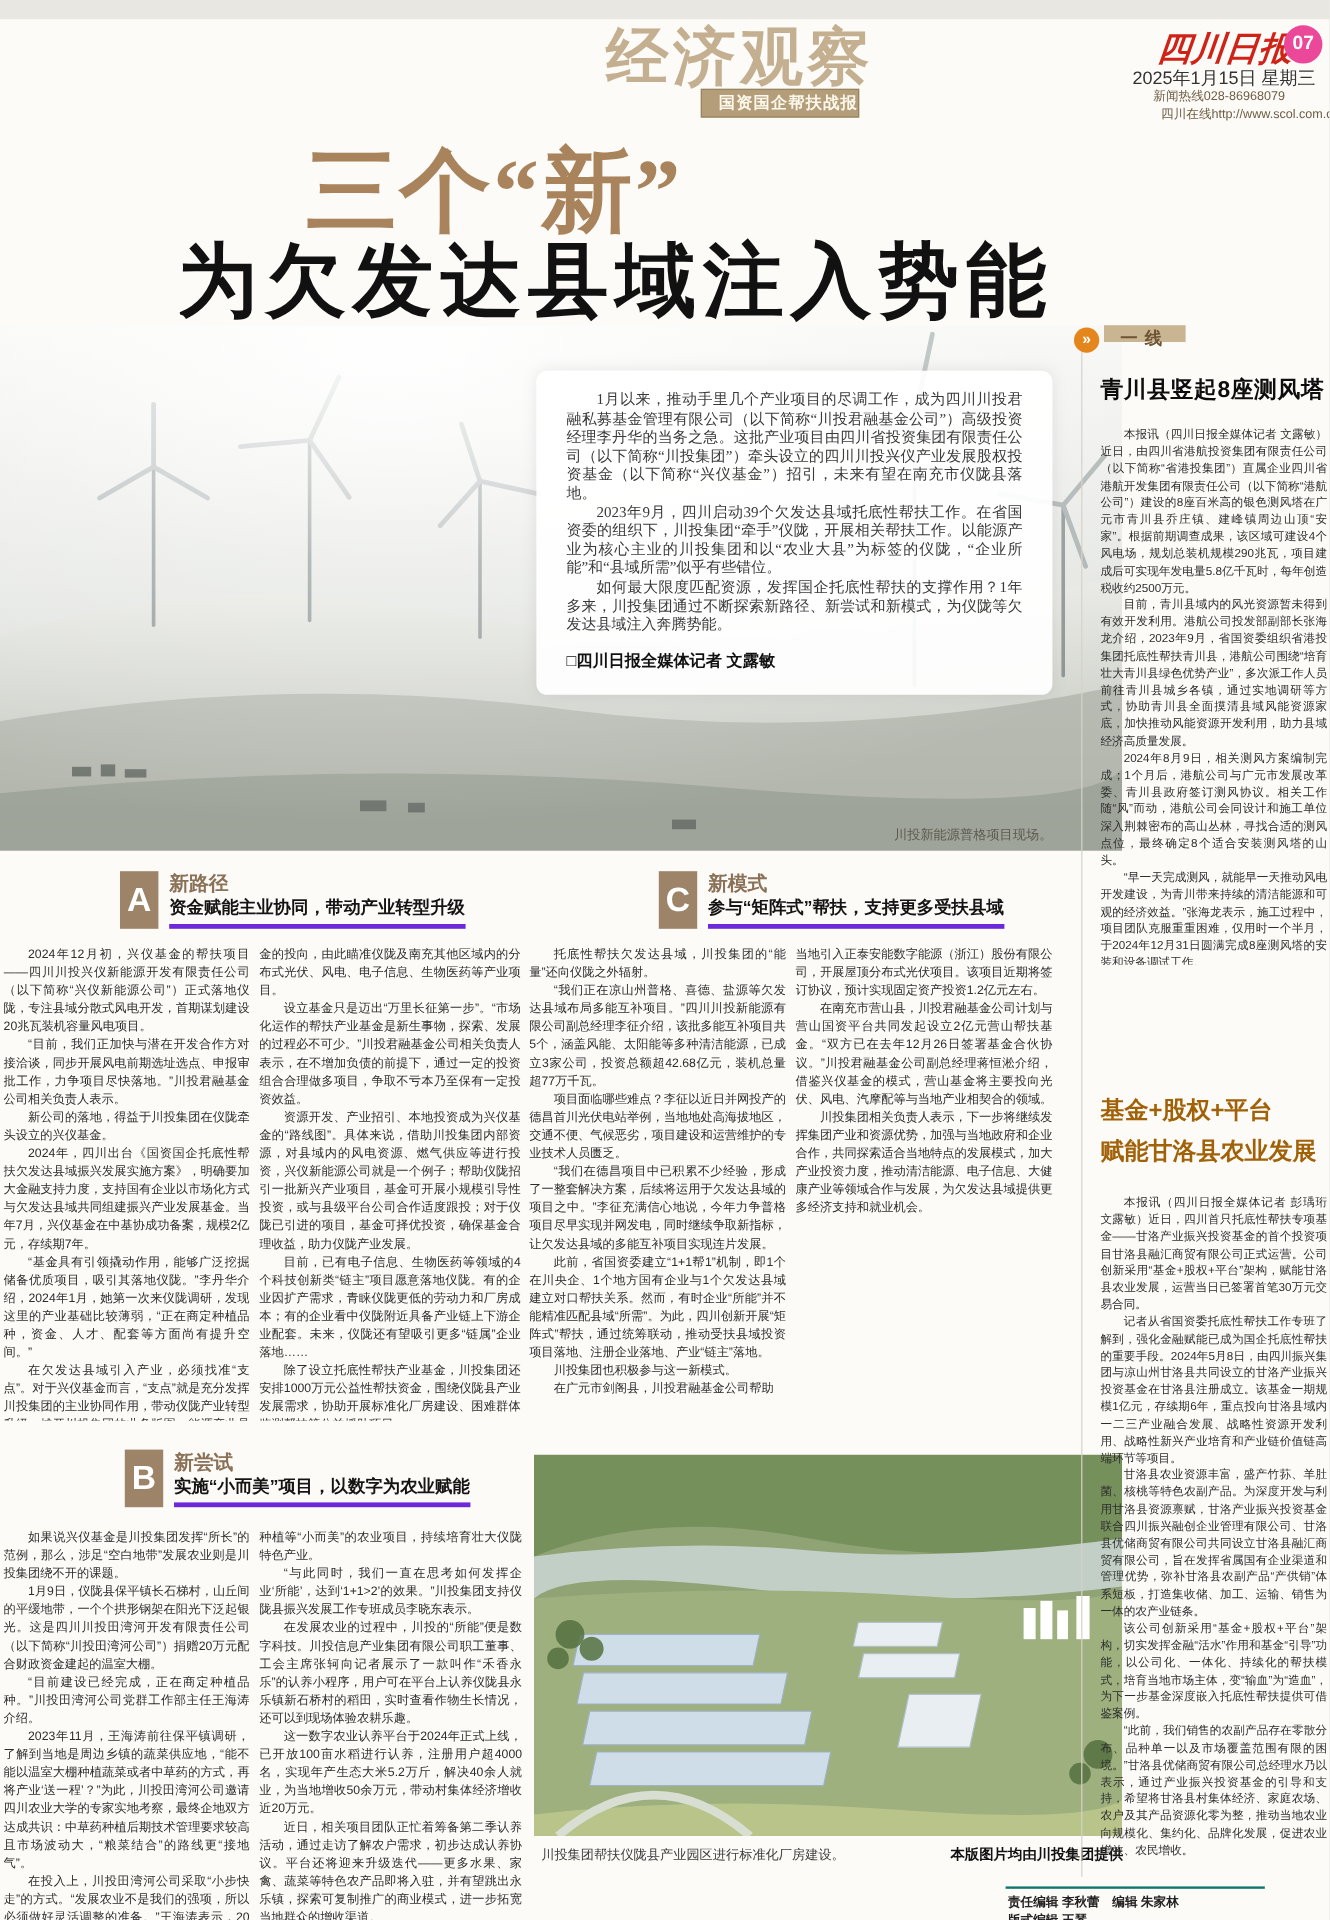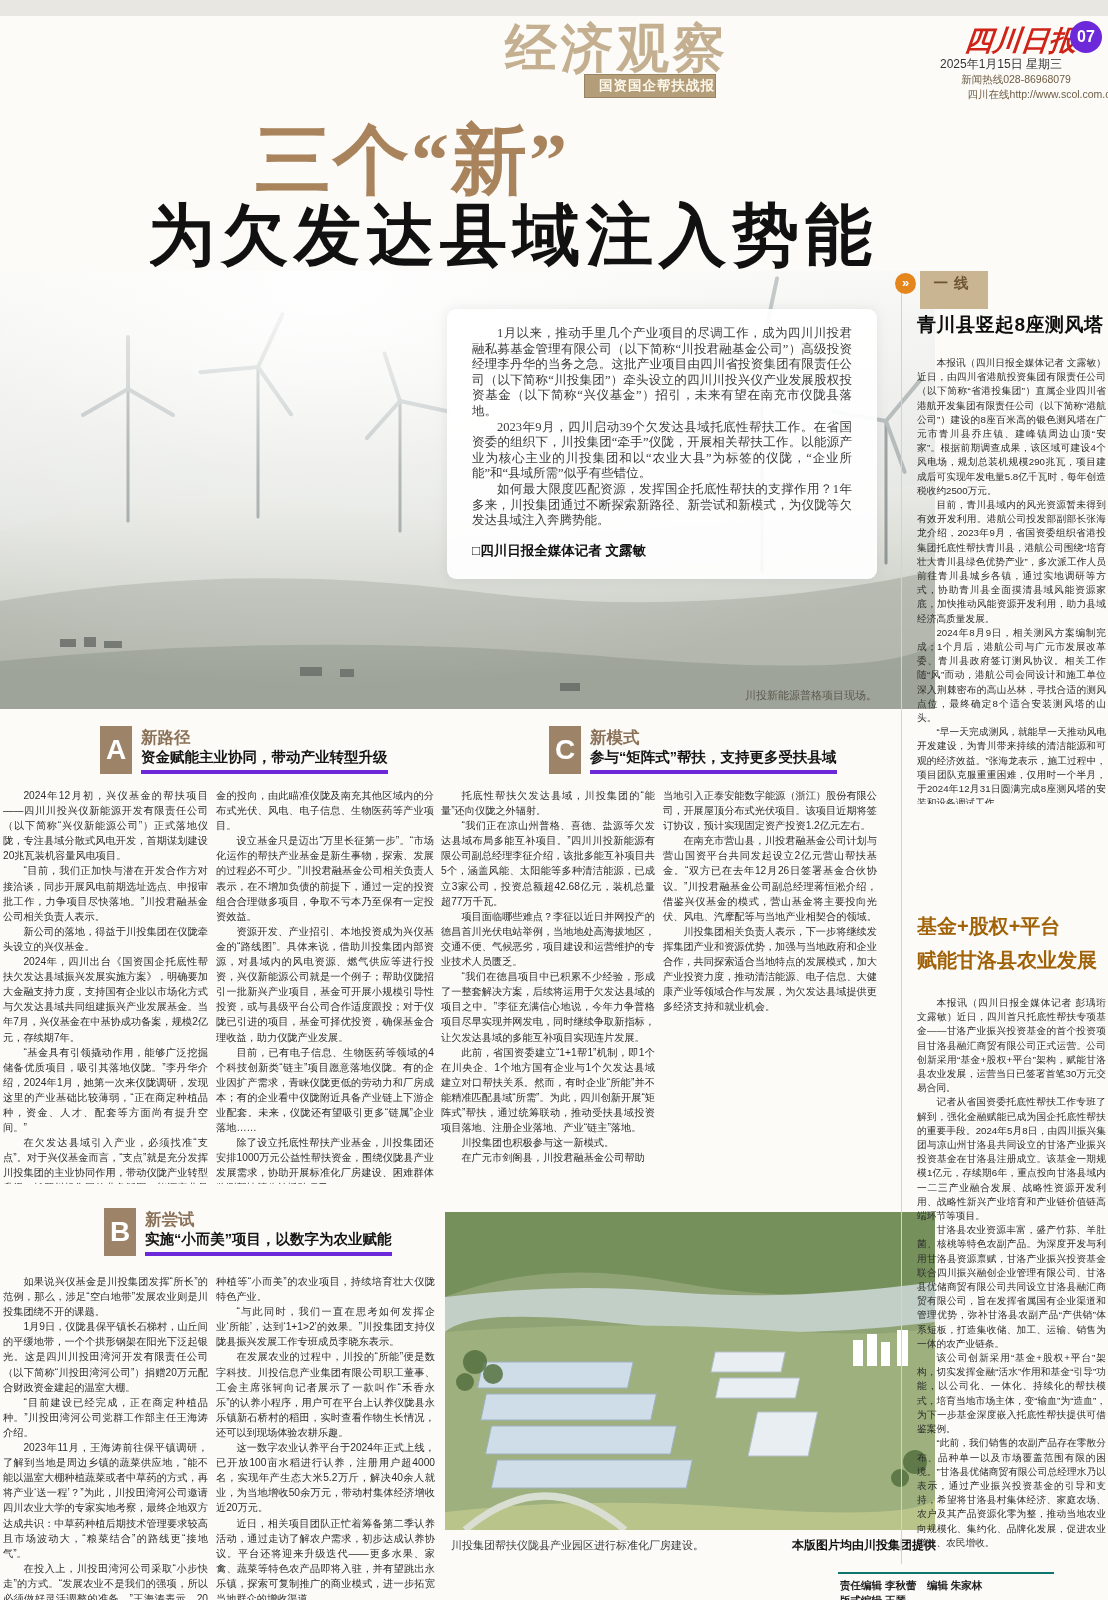--- a/index.html
+++ b/index.html
@@ -7,23 +7,23 @@
         overflow:hidden;font-family:"Liberation Sans",sans-serif;color:#222;}
   [data-name]{box-sizing:border-box;}
 
   
   .m-title{position:absolute;left:505px;top:6px;width:260px;font-family:"Liberation Serif",serif;
            font-weight:bold;font-size:52px;line-height:54px;color:#c4b091;letter-spacing:4px;white-space:nowrap;}
   .m-sub{position:absolute;left:584px;top:58px;width:132px;height:24px;background:#b49d79;border:1px solid #9a8360;
          color:#fdf8ec;font-size:13.5px;font-weight:bold;text-align:right;line-height:22px;letter-spacing:1px;}
   .logo{position:absolute;left:965px;top:6px;width:110px;font-family:"Liberation Serif",serif;font-style:italic;
         font-weight:bold;font-size:28px;color:#cf2318;white-space:nowrap;transform:skewX(-6deg);}
-  .page-circle{position:absolute;left:1070px;top:5px;width:32px;height:32px;border-radius:50%;background:#6d28d9;
+  .page-circle{position:absolute;left:1070px;top:5px;width:32px;height:32px;border-radius:50%;background:#ec4899;
                color:#fff;font-size:16px;font-weight:bold;text-align:center;line-height:32px;}
-  .m-date{position:absolute;left:940px;top:40px;width:160px;font-size:12px;color:#333;}
+  .m-date{position:absolute;left:940px;top:40px;width:160px;font-size:15px;color:#333;text-align:center;}
   .m-hotline{position:absolute;left:930px;top:57px;width:172px;font-size:10.5px;color:#6e5c43;text-align:center;}
   .m-site{position:absolute;left:950px;top:72px;width:184px;font-size:10.5px;color:#6e5c43;text-align:center;}
 
   
   .hl1{position:absolute;left:255px;top:104px;width:560px;font-family:"Liberation Serif",serif;font-weight:bold;
        font-size:76px;line-height:80px;color:#a9835c;letter-spacing:2px;white-space:nowrap;}
   .hl2{position:absolute;left:148px;top:184px;width:812px;font-size:67px;line-height:70px;font-weight:bold;
        color:#111;letter-spacing:6px;white-space:nowrap;}
 
   
@@ -63,21 +63,21 @@
 
   
   .photo-bottom{position:absolute;left:445px;top:1196px;width:490px;height:318px;overflow:hidden;}
   .cap-bottom{position:absolute;left:451px;top:1522px;width:330px;font-size:11px;color:#3c3c3c;}
   .credit-bottom{position:absolute;left:770px;top:1521px;width:166px;font-size:12px;font-weight:bold;color:#111;text-align:right;}
 
   
   .v-divider{position:absolute;left:901px;top:258px;width:1px;height:1290px;background:#d7d2c8;}
   .badge-icon{position:absolute;left:895px;top:257px;width:21px;height:21px;border-radius:50%;background:#e4861c;
               color:#fff;font-size:13px;font-weight:bold;text-align:center;line-height:20px;}
-  .badge-box{position:absolute;left:920px;top:255px;width:68px;height:38px;background:#cab593;
+  .badge-box{position:absolute;left:920px;top:255px;width:68px;height:14px;background:#cab593;
              color:#6d5433;font-size:14.5px;font-weight:bold;text-align:center;line-height:25px;letter-spacing:6px;}
   .sb-h1{position:absolute;left:917px;top:296px;width:191px;font-size:19px;font-weight:bold;color:#0d0d0d;
          letter-spacing:0.5px;white-space:nowrap;}
   .sb-body{position:absolute;overflow:hidden;}
   .sb-body p{margin:0;font-size:9.7px;line-height:14.2px;text-indent:2em;text-align:justify;color:#2d2d2d;}
   .sb1{left:917px;top:340px;width:189px;height:448px;}
   .sb-h2{position:absolute;left:917px;top:893px;width:191px;font-size:20px;font-weight:bold;color:#a16207;
          line-height:34px;white-space:nowrap;}
   .sb2{left:917px;top:980px;width:189px;height:566px;}
   .credits{position:absolute;left:838px;top:1556px;width:216px;border-top:2px solid #0f766e;

